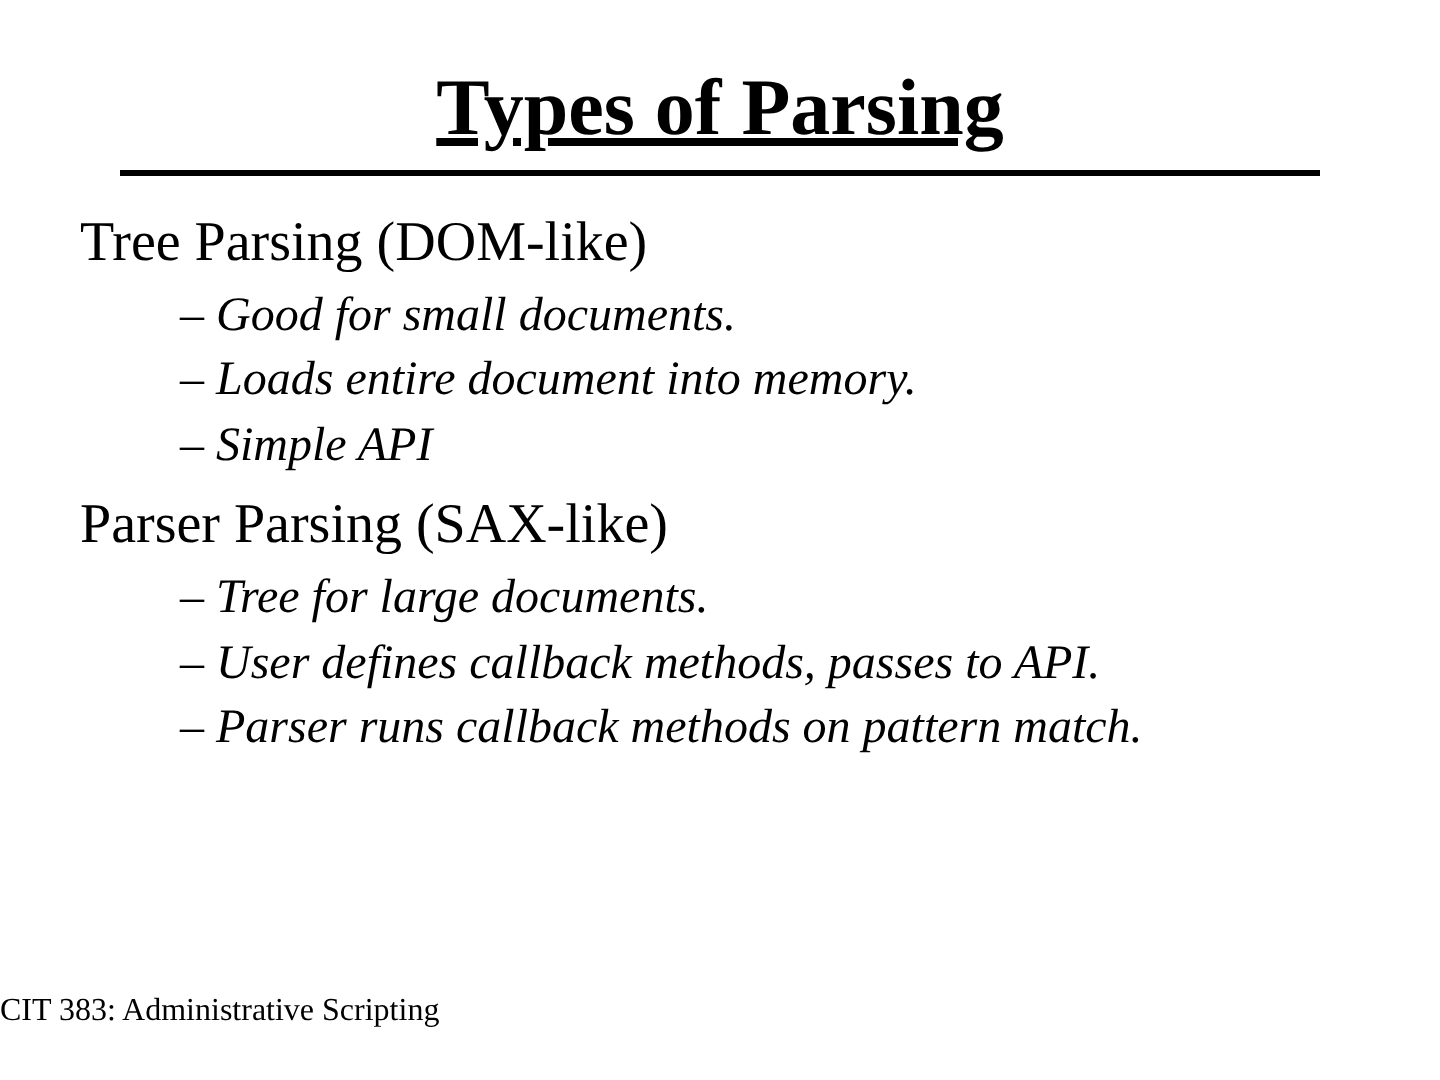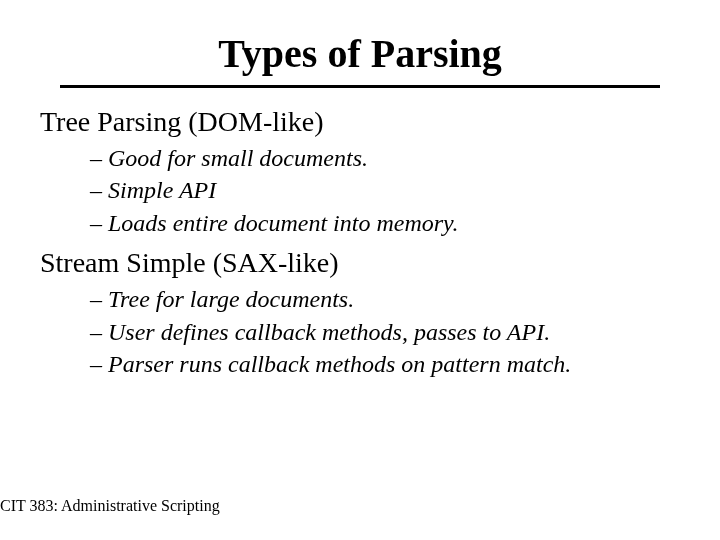--- a/index.html
+++ b/index.html
@@ -15,20 +15,21 @@
       color: #000000;
       padding: 30px 60px 20px 60px;
       position: relative;
     }
     .title {
       font-size: 40px;
       text-align: center;
       border-bottom: 3px solid #000000;
       padding-bottom: 8px;
       margin-bottom: 18px;
+      text-decoration: underline;
     }
     .section-heading {
       font-size: 28px;
       margin-bottom: 4px;
       margin-left: -20px;
     }
     .bullets {
       margin-left: 30px;
       margin-bottom: 8px;
       font-style: italic;
@@ -48,27 +49,27 @@
   </style>
 </head>
 <body>
 
 <h1 class="title">Types of Parsing</h1>
 
 <div>
   <div class="section-heading">Tree Parsing (DOM-like)</div>
   <div class="bullets">
     <div class="bullet-item">– Good for small documents.</div>
+    <div class="bullet-item">– Loads entire document into memory.</div>
     <div class="bullet-item">– Simple API</div>
-    <div class="bullet-item">– Loads entire document into memory.</div>
   </div>
 </div>
 
 <div>
-  <div class="section-heading">Stream Simple (SAX-like)</div>
+  <div class="section-heading">Parser Parsing (SAX-like)</div>
   <div class="bullets">
     <div class="bullet-item">– Tree for large documents.</div>
     <div class="bullet-item">– User defines callback methods, passes to API.</div>
     <div class="bullet-item">– Parser runs callback methods on pattern match.</div>
   </div>
 </div>
 
 <div class="footer">CIT 383: Administrative Scripting</div>
 
 </body></html>

